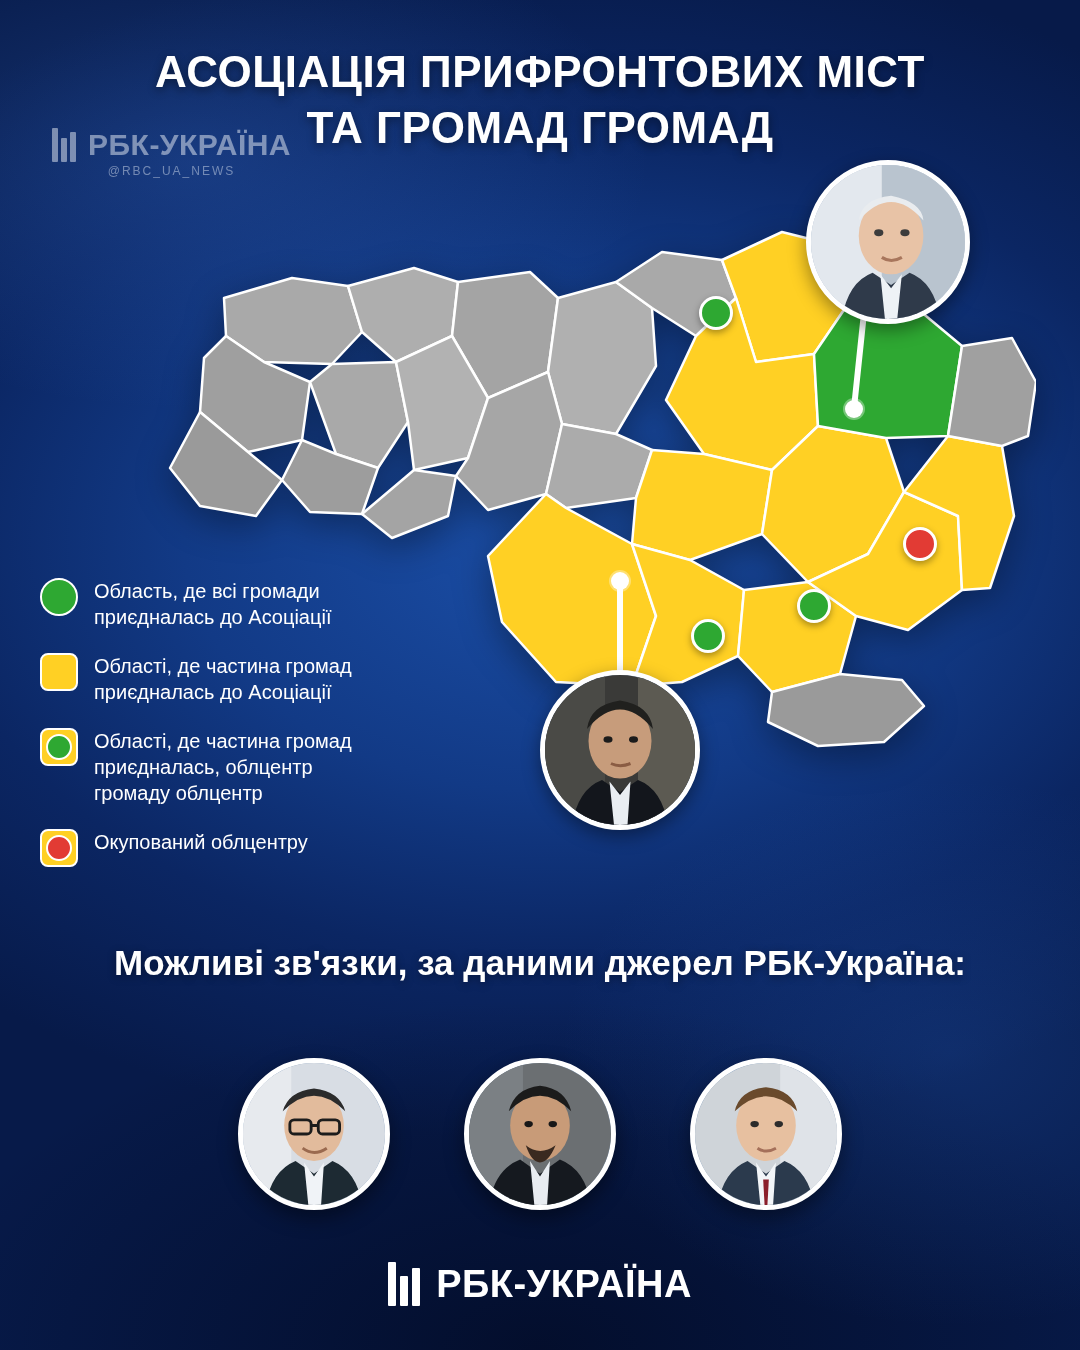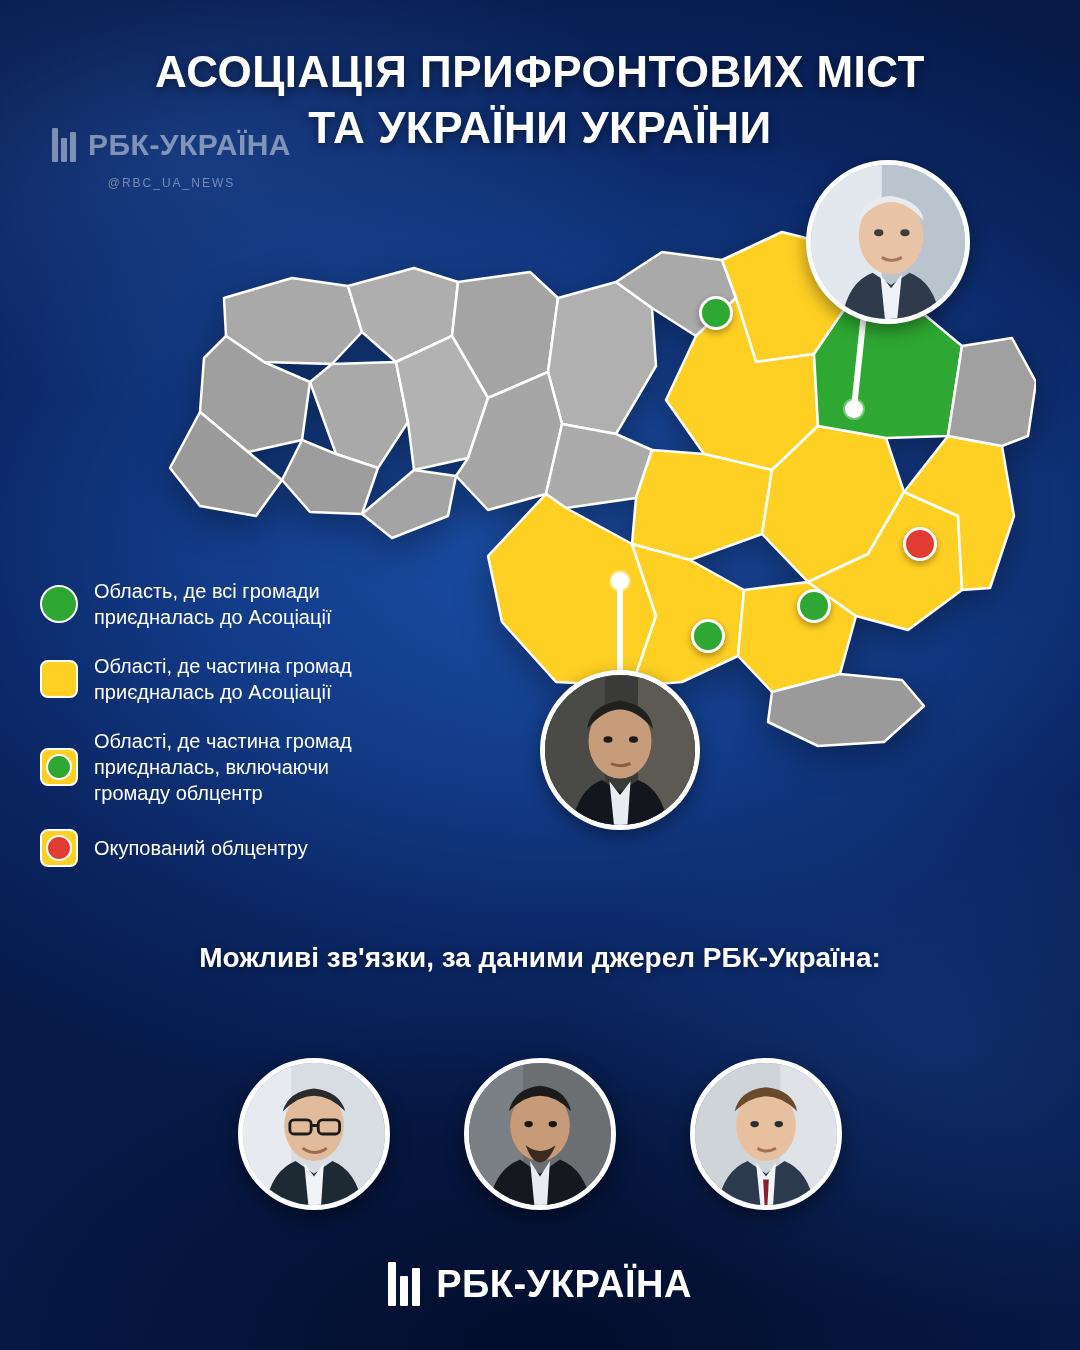--- a/index.html
+++ b/index.html
@@ -52,21 +52,21 @@
   .wm-row { display: flex; align-items: center; gap: 10px; }
   .wm-logo {
     width: 26px; height: 34px;
     display: flex; align-items: flex-end; gap: 3px;
   }
   .wm-logo i { display:block; width: 6px; background: #e8edf5; border-radius: 1px; }
   .wm-logo i:nth-child(1){ height: 34px; }
   .wm-logo i:nth-child(2){ height: 24px; }
   .wm-logo i:nth-child(3){ height: 30px; }
   .wm-text { font-size: 30px; font-weight: bold; letter-spacing: 0.5px; color: #eaeff7; }
-  .wm-sub { font-size: 12px; letter-spacing: 2px; color: #cfd9ea; text-align: center; margin-top: 14px; }
+  .wm-sub { font-size: 12px; letter-spacing: 2px; color: #cfd9ea; text-align: center; margin-top: 2px; }
 
   
   .map-wrap {
     position: absolute;
     top: 186px; left: 96px;
     width: 940px; height: 580px;
     z-index: 3;
   }
   .map-wrap svg { width: 100%; height: 100%; display: block; filter: drop-shadow(0 10px 18px rgba(0,0,0,0.35)); }
 
@@ -107,21 +107,21 @@
 
   
   .legend {
     position: absolute;
     left: 40px; top: 578px;
     width: 430px;
     z-index: 9;
   }
   .legend-row {
     display: flex;
-    align-items: center;
+    align-items: flex-start;
     gap: 16px;
     margin-bottom: 22px;
   }
   .swatch {
     flex: 0 0 auto;
     width: 38px; height: 38px;
     border-radius: 8px;
     border: 2px solid #ffffff;
     position: relative;
   }
@@ -156,21 +156,21 @@
   
   .links-block {
     position: absolute;
     left: 0; right: 0;
     top: 938px;
     text-align: center;
     z-index: 9;
     padding: 0 60px;
   }
   .links-line {
-    font-size: 28px;
+    font-size: 35px;
     font-weight: bold;
     line-height: 1.45;
     text-shadow: 0 2px 8px rgba(0,0,0,0.4);
   }
 
   
   .people-row {
     position: absolute;
     top: 1058px; left: 0; right: 0;
     display: flex;
@@ -205,21 +205,21 @@
   .fl-mark i:nth-child(3){ height: 38px; }
   .fl-text { font-size: 38px; font-weight: bold; letter-spacing: 0.5px; }
 </style>
 </head>
 <body>
 
 <div id="root">
 
   <div class="title">
     <div>АСОЦІАЦІЯ ПРИФРОНТОВИХ МІСТ</div>
-    <div>ТА УКРАЇНИ УКРАЇНИ</div>
+    <div>ТА ГРОМАД ГРОМАД</div>
   </div>
 
   <div class="watermark">
     <div class="wm-row">
       <span class="wm-logo">
           <i></i>
           <i></i>
           <i></i>
         </span>
       <span class="wm-text">РБК-УКРАЇНА</span>
@@ -318,21 +318,21 @@
       <span class="legend-label">
         <span>Області, де частина громад</span><br>
         <span>приєдналась до Асоціації</span>
       </span>
     </div>
 
     <div class="legend-row">
       <span class="swatch dual"></span>
       <span class="legend-label">
         <span>Області, де частина громад</span><br>
-        <span>приєдналась, включаючи</span><br>
+        <span>приєдналась, облцентр</span><br>
         <span>громаду облцентр</span>
       </span>
     </div>
 
     <div class="legend-row">
       <span class="swatch occupied"></span>
       <span class="legend-label">Окупований облцентру</span>
     </div>
 
   </div>

